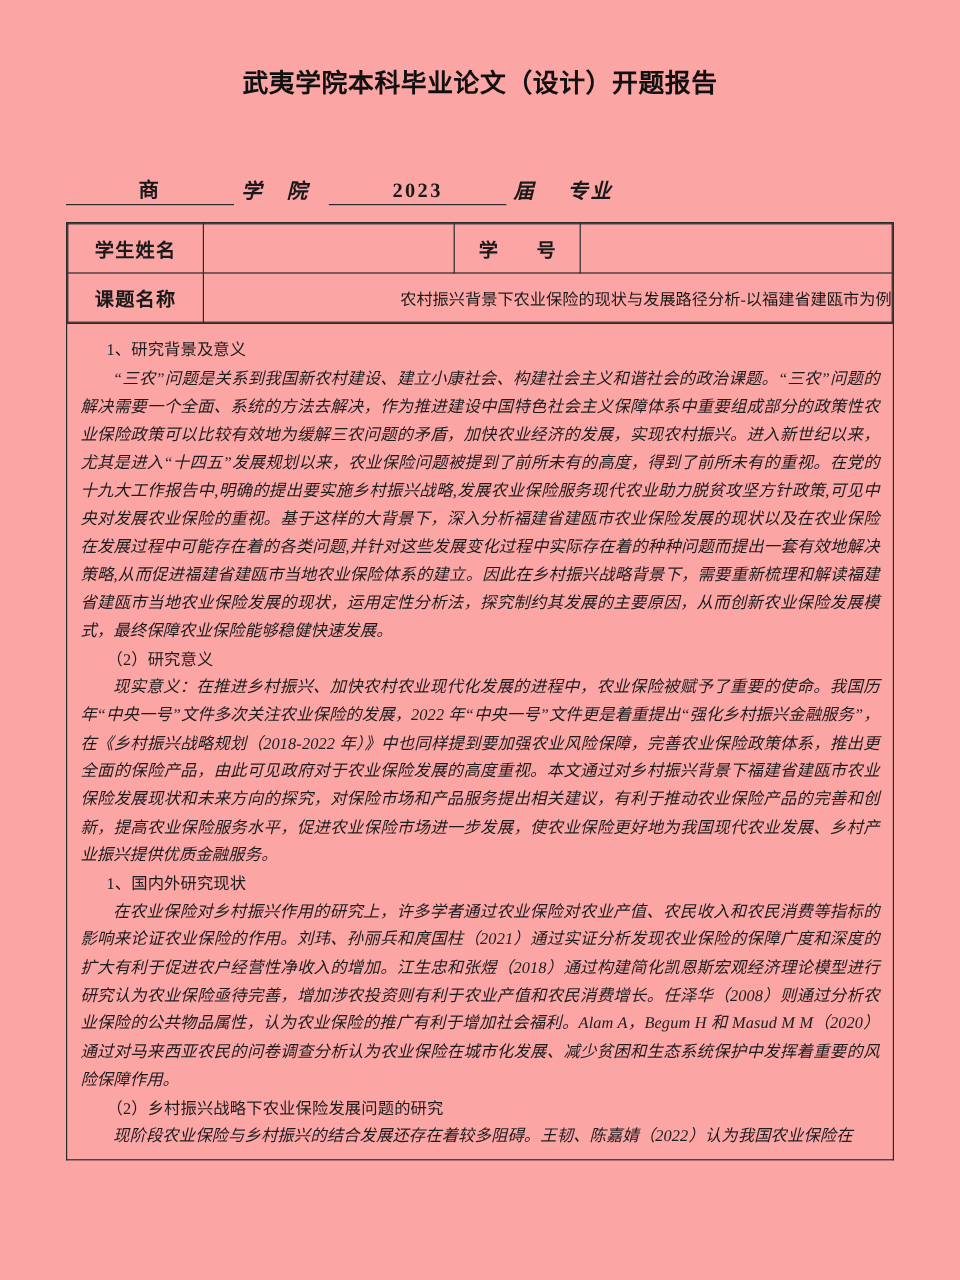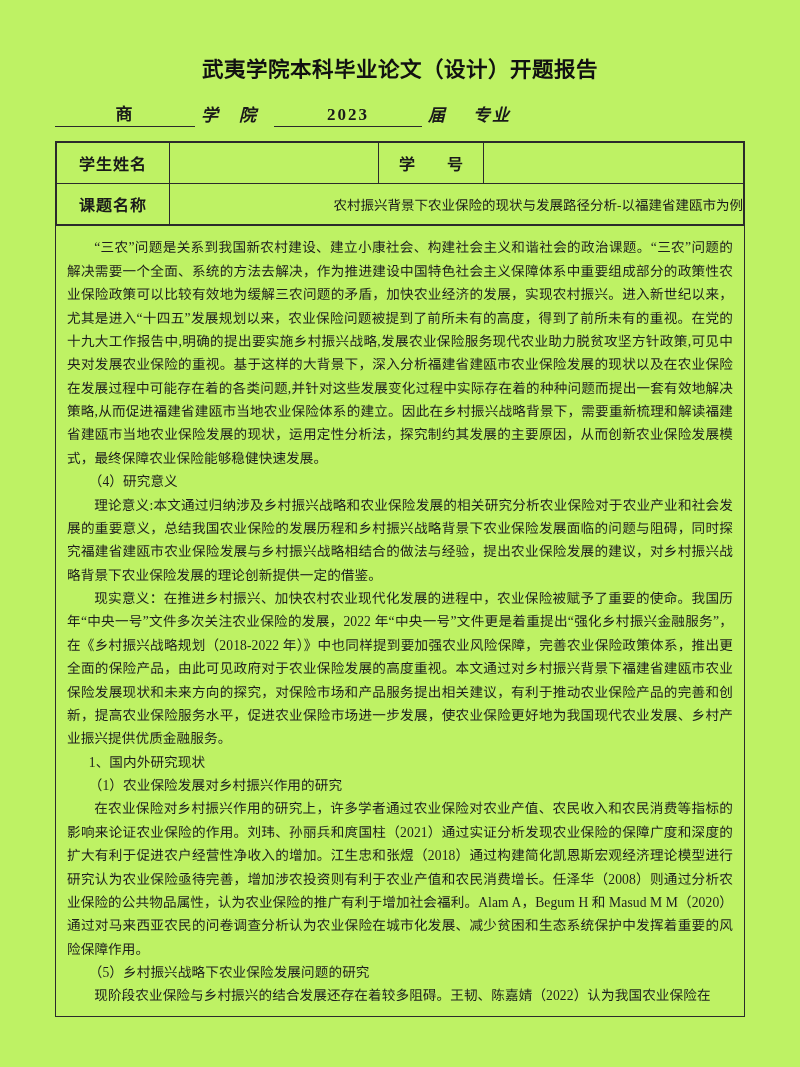--- a/index.html
+++ b/index.html
@@ -13,21 +13,21 @@
     height: 1067px;
     font-family: "Liberation Serif", "DejaVu Serif", serif;
     color: #1a1a1a;
     -webkit-font-smoothing: antialiased;
   }
 
   .page {
     position: relative;
     width: 800px;
     height: 1067px;
-    background: #bef264;
+    background: #fca5a5;
     box-sizing: border-box;
   }
 
   
   .doc-title {
     text-align: center;
     font-size: 21.5px;
     font-weight: bold;
     letter-spacing: 0.5px;
     padding-top: 58px;
@@ -46,21 +46,21 @@
     white-space: nowrap;
   }
   .meta-blank {
     border-bottom: 1.4px solid #2b2b2b;
     text-align: center;
     padding-bottom: 2px;
     font-weight: bold;
     letter-spacing: 2px;
   }
   .mb-college   { width: 140px; }
-  .mb-year      { width: 148px; }
+  .mb-year      { width: 148px; margin-top: 44px; }
   .mb-major     { width: 178px; color: #9d4a41; letter-spacing: 1px; }
   .meta-fixed {
     padding: 0 6px 2px 6px;
     font-weight: bold;
     letter-spacing: 2px;
     font-style: italic;
   }
   .meta-fixed.tight { padding: 0 4px 2px 10px; text-align: right; }
   .meta-spacer { flex: 0 0 10px; }
 
@@ -128,20 +128,21 @@
   }
   .lvl1 {            
     text-indent: 1.6em;
     font-weight: normal;
   }
   .lvl2 {            
     text-indent: 1.6em;
   }
   .para {            
     text-indent: 2em;
+    font-style: italic;
   }
 </style>
 </head>
 <body>
 
 <div class="page">
 
   <div class="doc-title">武夷学院本科毕业论文（设计）开题报告</div>
 
   <div class="meta-line">
@@ -166,25 +167,24 @@
       <tr>
         <td class="cell-label col-lbl1">课题名称</td>
         <td class="cell-value" colspan="3">农村振兴背景下农业保险的现状与发展路径分析-以福建省建瓯市为例</td>
       </tr>
     </tbody>
       </table>
   </div>
 
   <div class="section-box">
     <div id="paragraph-host">
+        <p class="body-text lvl1">1、研究背景及意义</p>
         <p class="body-text para">“三农”问题是关系到我国新农村建设、建立小康社会、构建社会主义和谐社会的政治课题。“三农”问题的解决需要一个全面、系统的方法去解决，作为推进建设中国特色社会主义保障体系中重要组成部分的政策性农业保险政策可以比较有效地为缓解三农问题的矛盾，加快农业经济的发展，实现农村振兴。进入新世纪以来，尤其是进入“十四五”发展规划以来，农业保险问题被提到了前所未有的高度，得到了前所未有的重视。在党的十九大工作报告中,明确的提出要实施乡村振兴战略,发展农业保险服务现代农业助力脱贫攻坚方针政策,可见中央对发展农业保险的重视。基于这样的大背景下，深入分析福建省建瓯市农业保险发展的现状以及在农业保险在发展过程中可能存在着的各类问题,并针对这些发展变化过程中实际存在着的种种问题而提出一套有效地解决策略,从而促进福建省建瓯市当地农业保险体系的建立。因此在乡村振兴战略背景下，需要重新梳理和解读福建省建瓯市当地农业保险发展的现状，运用定性分析法，探究制约其发展的主要原因，从而创新农业保险发展模式，最终保障农业保险能够稳健快速发展。</p>
-        <p class="body-text lvl2">（4）研究意义</p>
-        <p class="body-text para">理论意义:本文通过归纳涉及乡村振兴战略和农业保险发展的相关研究分析农业保险对于农业产业和社会发展的重要意义，总结我国农业保险的发展历程和乡村振兴战略背景下农业保险发展面临的问题与阻碍，同时探究福建省建瓯市农业保险发展与乡村振兴战略相结合的做法与经验，提出农业保险发展的建议，对乡村振兴战略背景下农业保险发展的理论创新提供一定的借鉴。</p>
+        <p class="body-text lvl2">（2）研究意义</p>
         <p class="body-text para">现实意义：在推进乡村振兴、加快农村农业现代化发展的进程中，农业保险被赋予了重要的使命。我国历年“中央一号”文件多次关注农业保险的发展，2022 年“中央一号”文件更是着重提出“强化乡村振兴金融服务”，在《乡村振兴战略规划（2018-2022 年）》中也同样提到要加强农业风险保障，完善农业保险政策体系，推出更全面的保险产品，由此可见政府对于农业保险发展的高度重视。本文通过对乡村振兴背景下福建省建瓯市农业保险发展现状和未来方向的探究，对保险市场和产品服务提出相关建议，有利于推动农业保险产品的完善和创新，提高农业保险服务水平，促进农业保险市场进一步发展，使农业保险更好地为我国现代农业发展、乡村产业振兴提供优质金融服务。</p>
         <p class="body-text lvl1">1、国内外研究现状</p>
-        <p class="body-text lvl2">（1）农业保险发展对乡村振兴作用的研究</p>
         <p class="body-text para">在农业保险对乡村振兴作用的研究上，许多学者通过农业保险对农业产值、农民收入和农民消费等指标的影响来论证农业保险的作用。刘玮、孙丽兵和庹国柱（2021）通过实证分析发现农业保险的保障广度和深度的扩大有利于促进农户经营性净收入的增加。江生忠和张煜（2018）通过构建简化凯恩斯宏观经济理论模型进行研究认为农业保险亟待完善，增加涉农投资则有利于农业产值和农民消费增长。任泽华（2008）则通过分析农业保险的公共物品属性，认为农业保险的推广有利于增加社会福利。Alam A，Begum H 和 Masud M M（2020）通过对马来西亚农民的问卷调查分析认为农业保险在城市化发展、减少贫困和生态系统保护中发挥着重要的风险保障作用。</p>
-        <p class="body-text lvl2">（5）乡村振兴战略下农业保险发展问题的研究</p>
+        <p class="body-text lvl2">（2）乡村振兴战略下农业保险发展问题的研究</p>
         <p class="body-text para">现阶段农业保险与乡村振兴的结合发展还存在着较多阻碍。王韧、陈嘉婧（2022）认为我国农业保险在</p>
       </div>
   </div>
 
 </div>
 
 </body></html>

